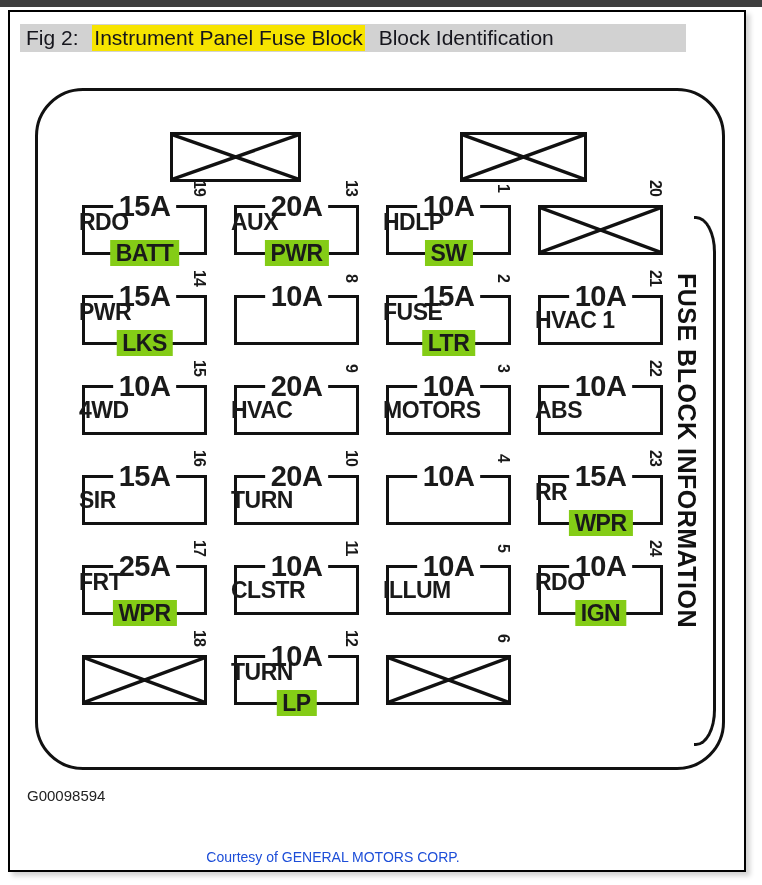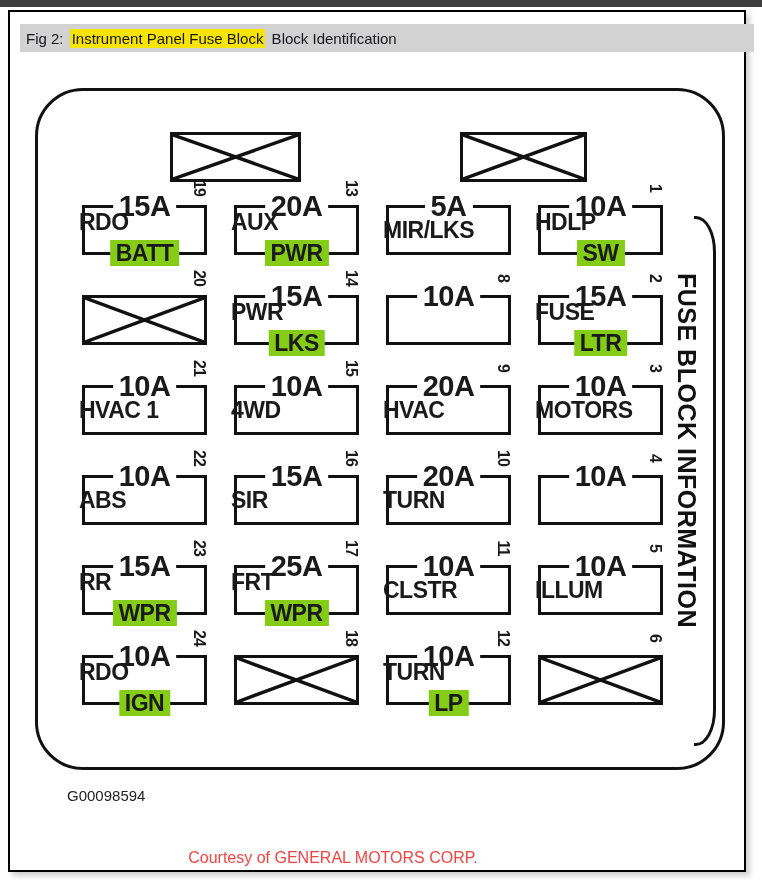--- a/index.html
+++ b/index.html
@@ -9,26 +9,26 @@
     background:#ffffff; overflow:hidden;
     font-family:"Liberation Sans", sans-serif; color:#1a1a1a;
   }
   .top-bar { position:absolute; left:0; top:0; width:762px; height:7px; background:#3e3e3e; }
   .content-box {
     position:absolute; left:8px; top:10px; width:738px; height:862px;
     background:#ffffff; border:2px solid #000;
     box-shadow:4px 4px 5px rgba(0,0,0,0.18);
   }
   .header-strip {
-    position:absolute; left:10px; top:12px; width:734px; height:28px;
+    position:absolute; left:10px; top:12px; width:666px; height:28px;
     background:#d2d2d2; display:flex; align-items:center;
-    font-size:15px; color:#15151c; white-space:pre;
+    font-size:21px; color:#15151c; white-space:pre;
   }
   .header-strip .prefix { margin-left:6px; }
-  .header-strip .hl { background:#f7e400; padding:1px 2px; margin:0 2px; }
+  .header-strip .hl { background:#f7e400; padding:1px 2px; margin:0 8px; }
   
   .fb-container {
     position:absolute; left:35px; top:88px; width:690px; height:682px;
     border:3px solid #111; border-radius:48px; background:#fff;
   }
   .xbox { position:absolute; border:3px solid #111; background:#fff; }
   .xbox svg { display:block; width:100%; height:100%; }
   .conn1 { left:132px; top:41px; width:131px; height:50px; }
   .conn2 { left:422px; top:41px; width:127px; height:50px; }
   
@@ -66,22 +66,22 @@
     position:absolute; left:656px; top:125px; width:22px; height:530px;
     border:3px solid #111; border-left:none;
     border-radius:0 20px 20px 0 / 0 36px 36px 0;
   }
   .side-label { position:absolute; left:630px; top:182px; width:40px; height:436px; }
   .side-label span {
     position:absolute; left:33px; top:0; white-space:nowrap;
     transform:rotate(90deg); transform-origin:0 0;
     font-weight:bold; font-size:25px; letter-spacing:0.5px; color:#111;
   }
-  .g-code { position:absolute; left:27px; top:787px; font-size:15px; color:#222;margin-left:40px; }
-  .courtesy { position:absolute; left:0; top:849px; width:666px; text-align:center; font-size:16px; color:#ef4444; }
+  .g-code { position:absolute; left:27px; top:787px; font-size:15px; color:#222; }
+  .courtesy { position:absolute; left:0; top:849px; width:666px; text-align:center; font-size:14px; color:#1d4ed8; }
 </style>
 </head>
 <body>
 
 <div class="page">
   <div class="top-bar"></div>
 
   <div class="content-box">
     <div class="header-strip"><span class="prefix">Fig 2: </span><span class="hl">Instrument Panel Fuse Block</span><span> Block Identification</span>
     </div>
@@ -113,26 +113,20 @@
           <div class="cell">
             <div class="fusebox">
               <span class="amp">20A</span>
               <span class="fname">AUX</span>
               <span class="fname2">PWR</span>
               <span class="fnum">13</span>
             </div>
           </div>
           <div class="cell">
             <div class="fusebox">
-              <span class="amp">5A</span>
-              <span class="fname solo">MIR/LKS</span>
-            </div>
-          </div>
-          <div class="cell">
-            <div class="fusebox">
               <span class="amp">10A</span>
               <span class="fname">HDLP</span>
               <span class="fname2">SW</span>
               <span class="fnum">1</span>
             </div>
           </div>
           <div class="cell">
             <div class="fusebox crossed">
               <svg viewBox="0 0 100 50" preserveAspectRatio="none">
                 <line x1="0" y1="0" x2="100" y2="50" stroke="#111" stroke-width="3.5" vector-effect="non-scaling-stroke"></line>

